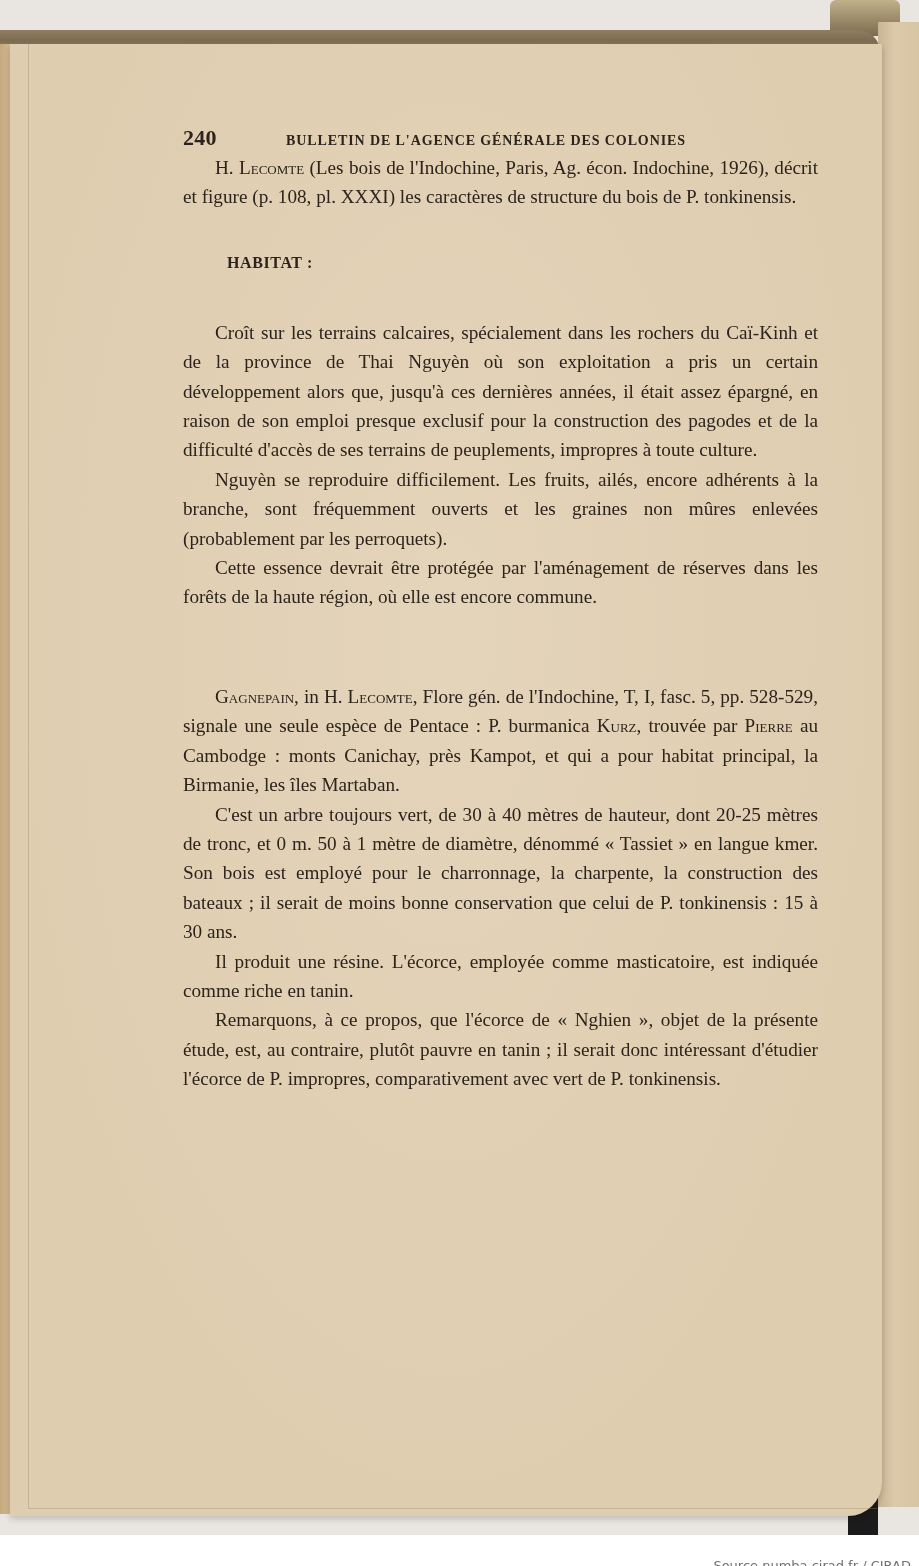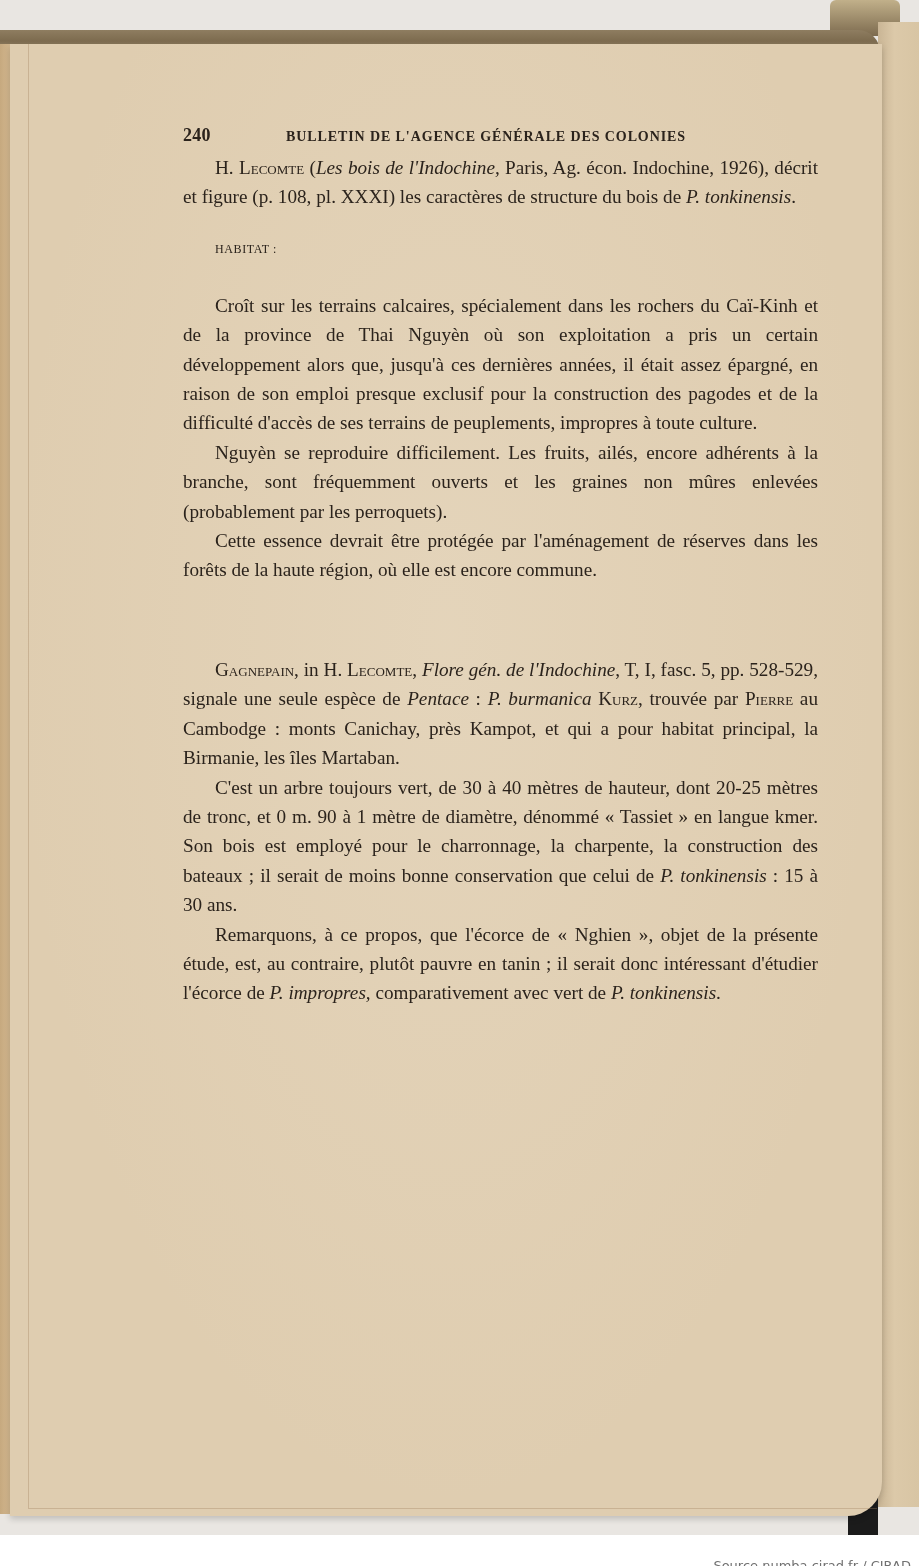--- a/index.html
+++ b/index.html
@@ -49,30 +49,30 @@
     border-bottom: 1px solid rgba(160,130,95,0.35);
   }
   .text-block {
     position: absolute; left: 183px; top: 125px; width: 635px;
     color: #2b231c;
   }
   .running-head {
     display: flex; align-items: baseline; font-size: 16px; font-weight: bold;
     height: 28px; letter-spacing: 0.3px;
   }
-  .running-head .pg { width: 103px; font-size: 18px; }
+  .running-head .pg { width: 103px; font-size: 22px; }
   .running-head .title { font-size: 14px; letter-spacing: 0.9px; }
   p.para {
     margin: 0; font-size: 19.2px; line-height: 29.4px; text-align: justify;
     text-indent: 32px; hyphens: none;
   }
   .sc { font-variant: small-caps; }
-  .it { font-style: italic; }
+  .it { }
   .heading {
-    font-size: 12px; font-weight: normal; letter-spacing: 0.6px; margin: 0;
+    font-size: 16px; font-weight: bold; letter-spacing: 0.6px; margin: 12px;
     padding-left: 32px;
   }
   .gap-a { height: 30px; }
   .gap-b { height: 34px; }
   .gap-c { height: 38px; }
   .gap-d { height: 32px; }
   .source {
     position: absolute; right: 8px; top: 1558px; font-size: 13px;
     font-family: "DejaVu Sans", sans-serif; color: #707070;
   }
@@ -105,20 +105,21 @@
 
     <p class="para">Croît sur les terrains calcaires, spécialement dans les rochers du Caï-Kinh et de la province de Thai Nguyèn où son exploitation a pris un certain développement alors que, jusqu'à ces dernières années, il était assez épargné, en raison de son emploi presque exclusif pour la construction des pagodes et de la difficulté d'accès de ses terrains de peuplements, impropres à toute culture.</p>
     <p class="para">Nguyèn se reproduire difficilement. Les fruits, ailés, encore adhérents à la branche, sont fréquemment ouverts et les graines non mûres enlevées (probablement par les perroquets).</p>
     <p class="para">Cette essence devrait être protégée par l'aménagement de réserves dans les forêts de la haute région, où elle est encore commune.</p>
 
     <div class="gap-c"></div>
     <div class="gap-d"></div>
 
     <p class="para"><span class="sc">Gagnepain</span><span>, in H. </span><span class="sc">Lecomte</span><span>, </span><span class="it">Flore gén. de l'Indochine</span><span>, T, I, fasc. 5, pp. 528-529, signale une seule espèce de </span><span class="it">Pentace</span><span> : </span><span class="it">P. burmanica</span><span> </span><span class="sc">Kurz</span><span>, trouvée par </span><span class="sc">Pierre</span><span> au Cambodge : monts Canichay, près Kampot, et qui a pour habitat principal, la Birmanie, les îles Martaban.</span></p>
 
-    <p class="para"><span>C'est un arbre toujours vert, de 30 à 40 mètres de hauteur, dont 20-25 mètres de tronc, et 0 m. 90 à 1 mètre de diamètre, dénommé « Tassiet » en langue kmer. Son bois est employé pour le charronnage, la charpente, la construction des bateaux ; il serait de moins bonne conservation que celui de </span><span class="it">P. tonkinensis</span><span> : 15 à 30 ans.</span></p>
+    <p class="para"><span>C'est un arbre toujours vert, de 30 à 40 mètres de hauteur, dont 20-25 mètres de tronc, et 0 m. 50 à 1 mètre de diamètre, dénommé « Tassiet » en langue kmer. Son bois est employé pour le charronnage, la charpente, la construction des bateaux ; il serait de moins bonne conservation que celui de </span><span class="it">P. tonkinensis</span><span> : 15 à 30 ans.</span></p>
 
+    <p class="para">Il produit une résine. L'écorce, employée comme masticatoire, est indiquée comme riche en tanin.</p>
 
     <p class="para"><span>Remarquons, à ce propos, que l'écorce de « Nghien », objet de la présente étude, est, au contraire, plutôt pauvre en tanin ; il serait donc intéressant d'étudier l'écorce de </span><span class="it">P. impropres,</span><span> comparativement avec vert de </span><span class="it">P. tonkinensis</span><span>.</span></p>
   </div>
 </div>
 
 <div class="source">Source numba.cirad.fr / CIRAD</div>
 
 </body></html>

